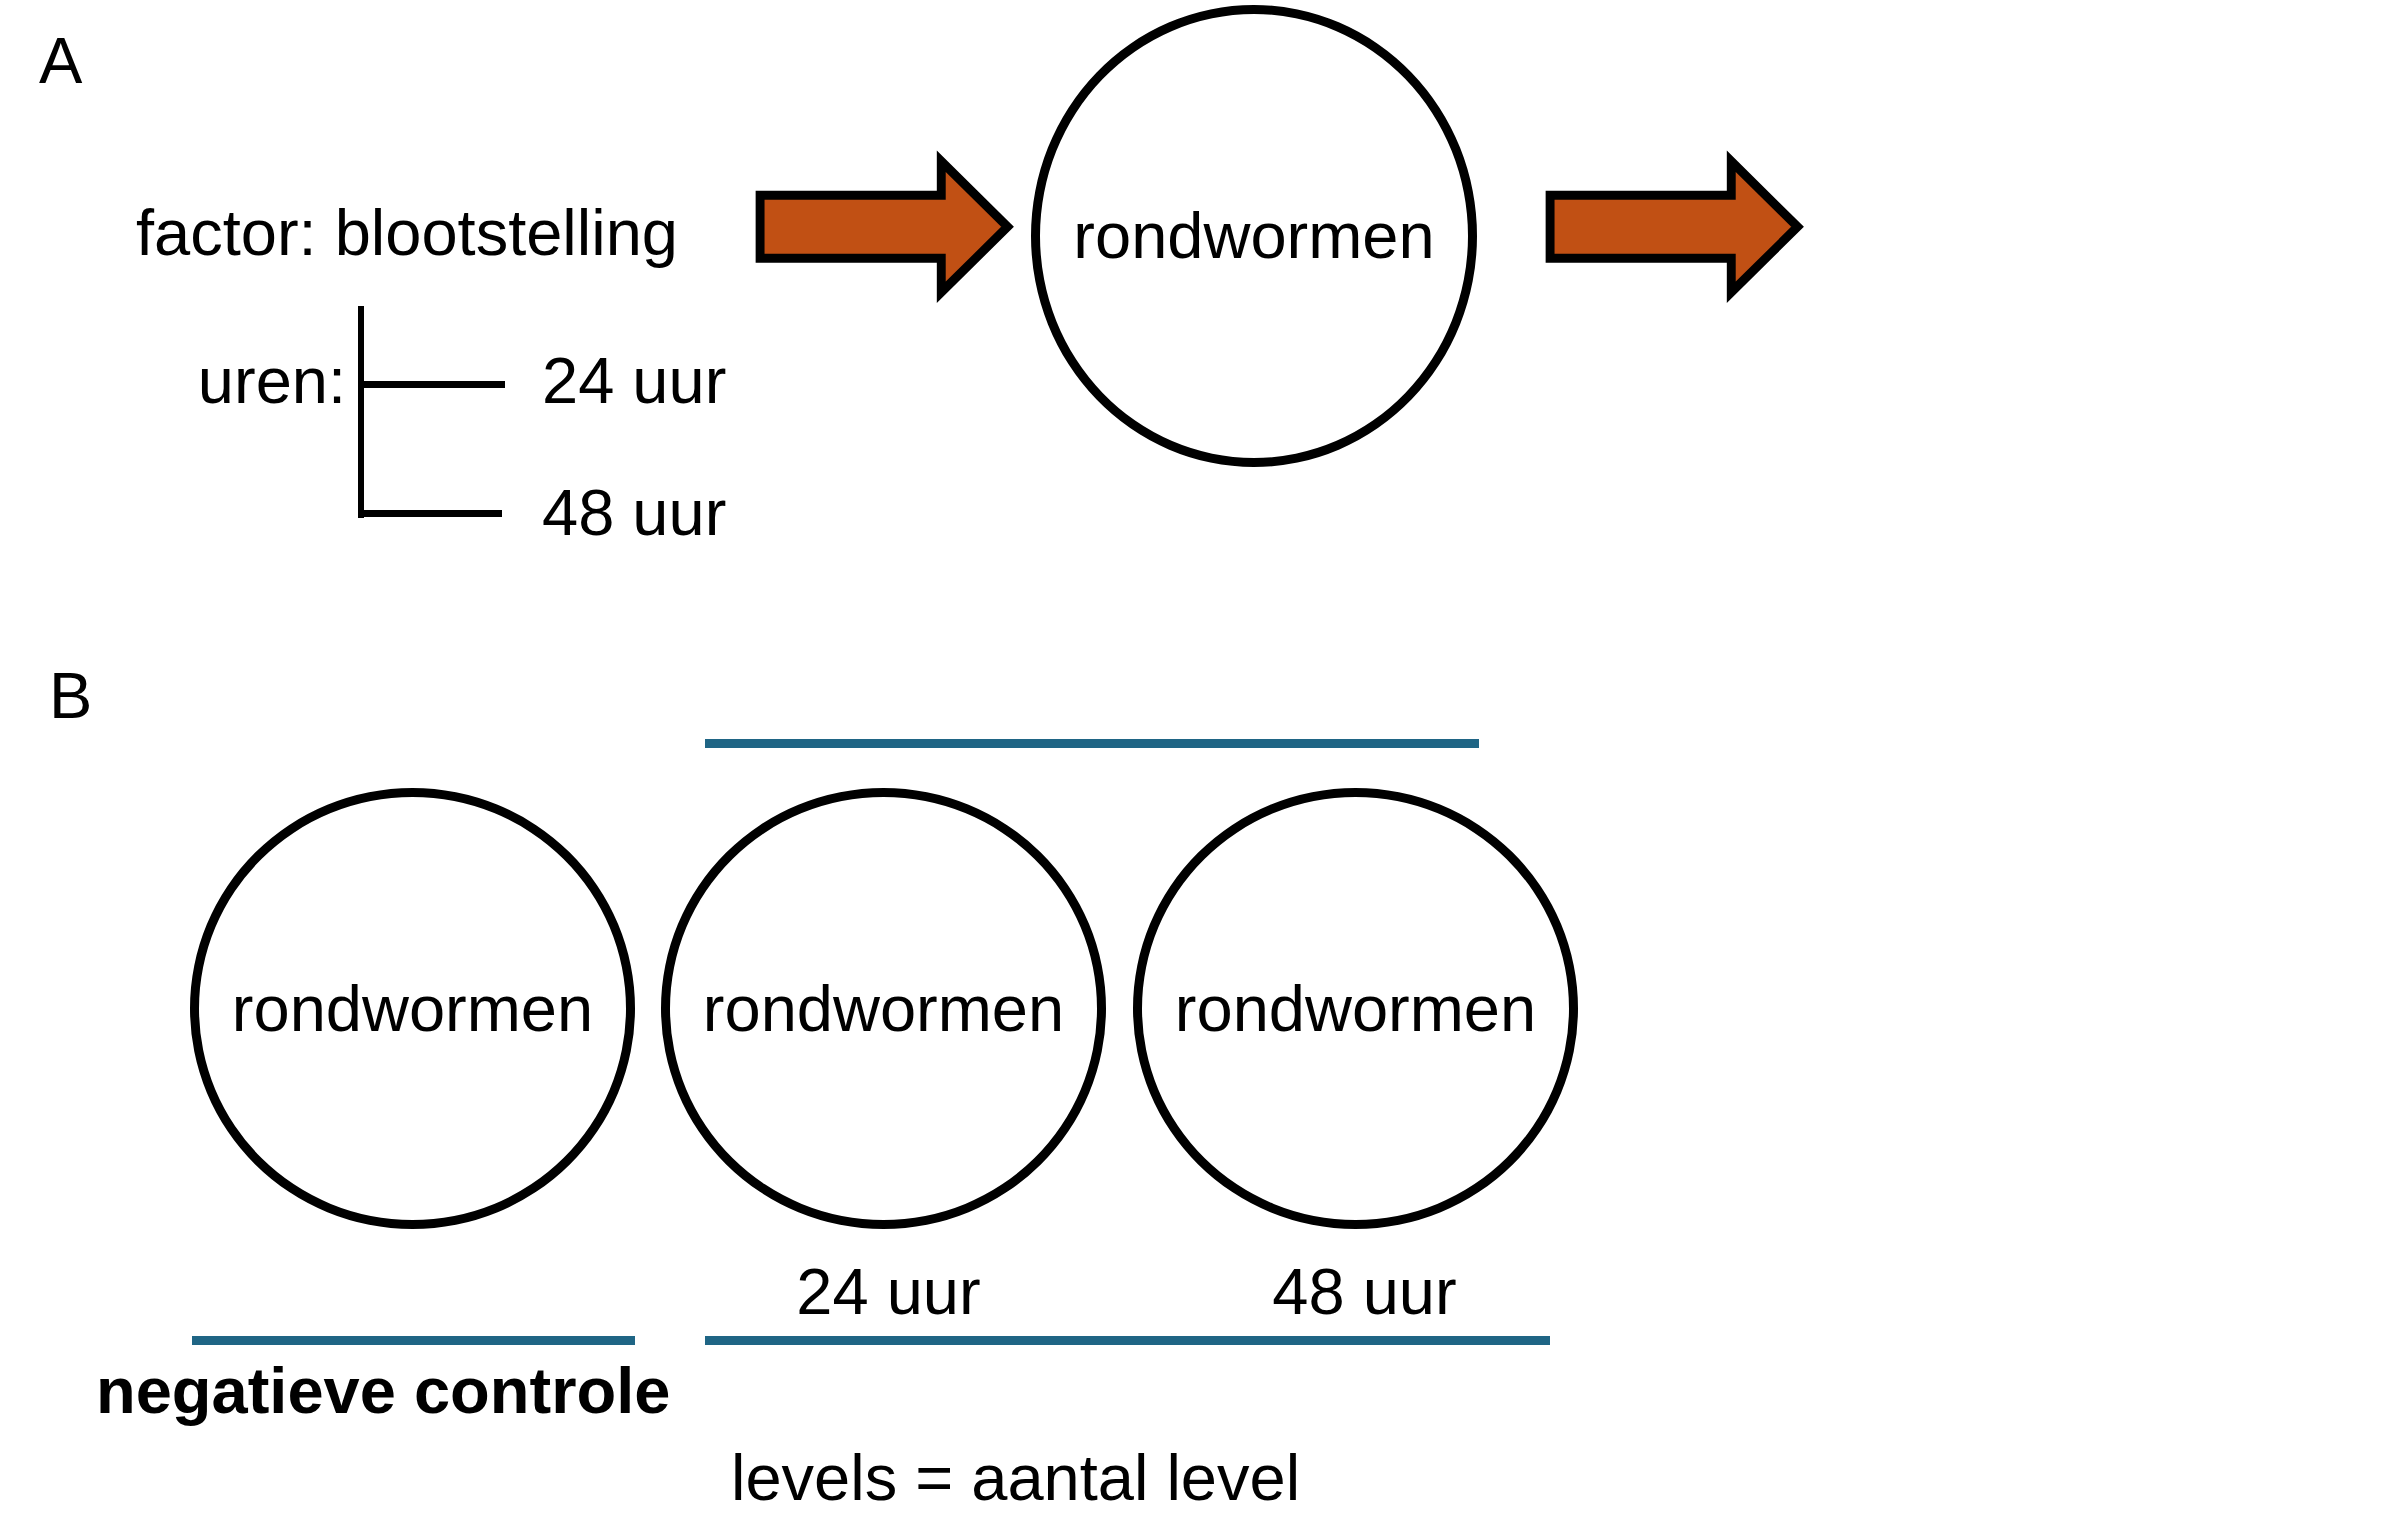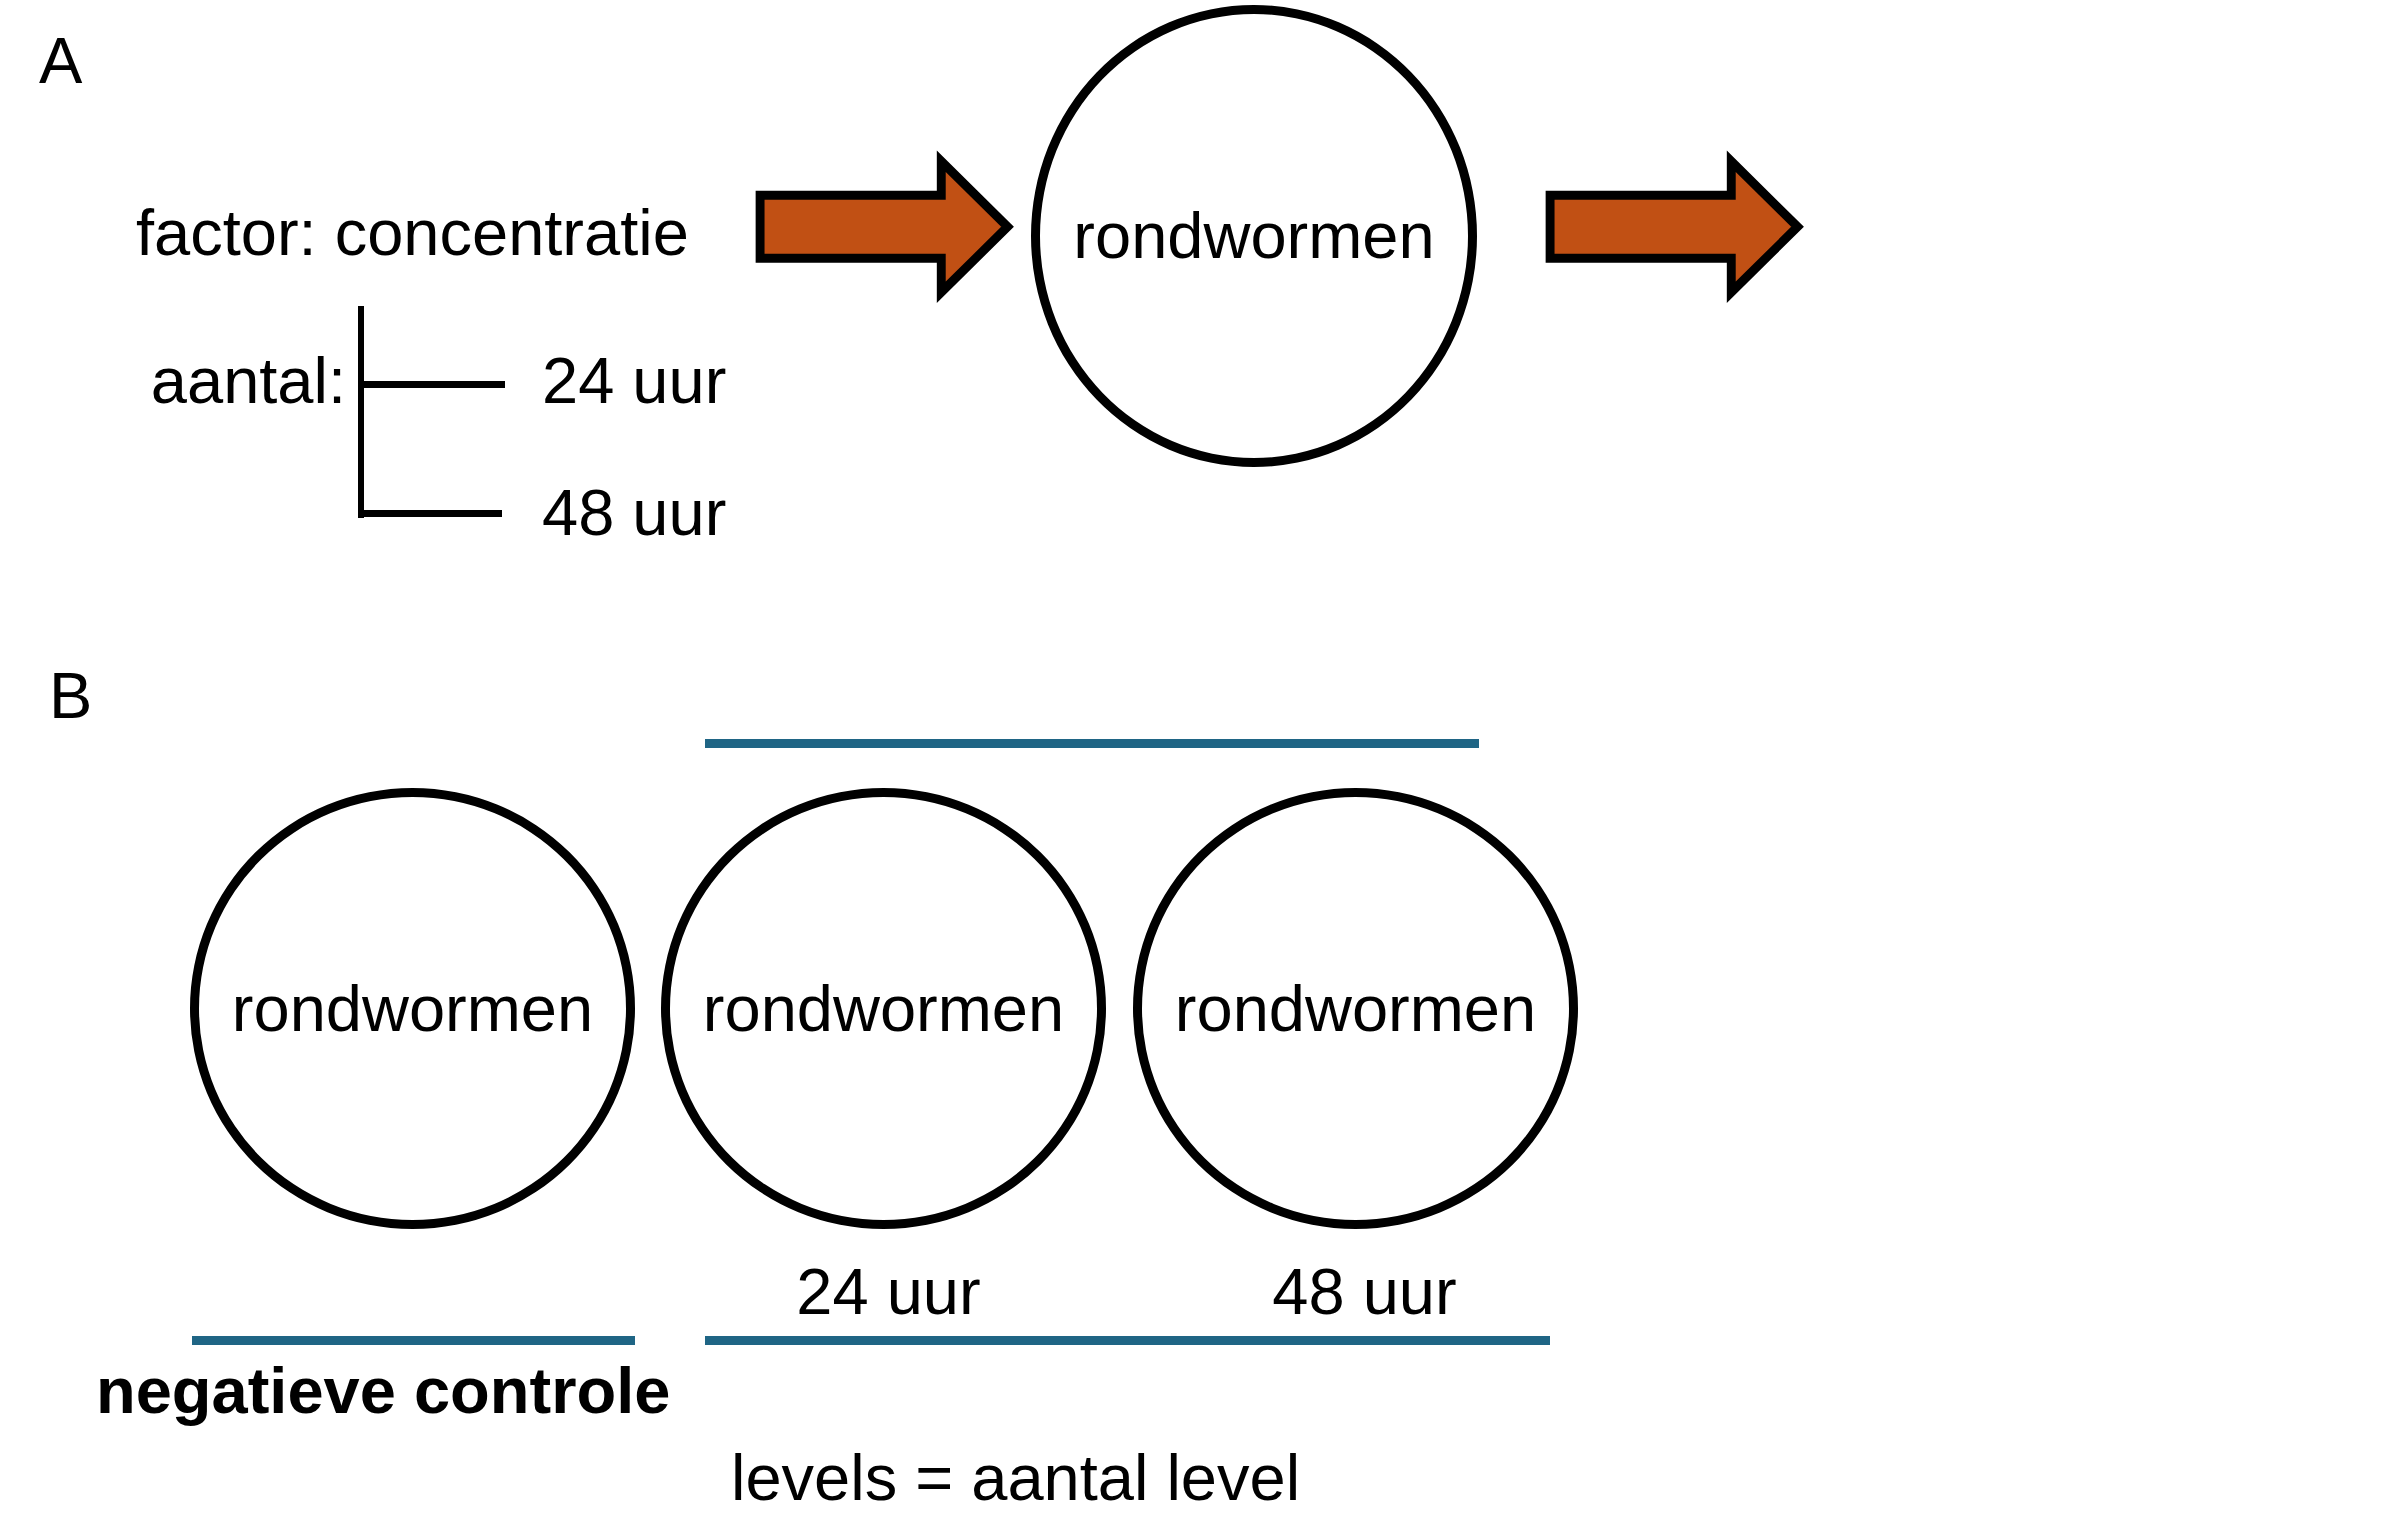--- a/index.html
+++ b/index.html
@@ -53,27 +53,27 @@
   }
   .arrow-svg { position: absolute; overflow: visible; }
 </style>
 </head>
 <body>
 
 <div id="stage">
 
   <div class="txt" style="left:39px; top:28px;">A</div>
 
-  <div class="txt" style="left:136px; top:200px;">factor: concentratie</div>
+  <div class="txt" style="left:136px; top:200px;">factor: blootstelling</div>
 
   <div class="line" style="left:358px; top:306px; width:5.7px; height:212px;"></div>
   <div class="line" style="left:358px; top:381px; width:147px; height:7.3px;"></div>
   <div class="line" style="left:358px; top:510px; width:144px; height:7.3px;"></div>
 
-  <div class="txt right" style="left:129px; top:348px; width:217px;">aantal:</div>
+  <div class="txt right" style="left:129px; top:348px; width:217px;">uren:</div>
   <div class="txt" style="left:542px; top:348px;">24 uur</div>
   <div class="txt" style="left:542px; top:480px;">48 uur</div>
 
   <svg class="arrow-svg" style="left:752px; top:153px;" width="275" height="154" viewBox="0 0 340 190">
     <polygon points="10,52 234,52 234,10 316,91 234,172 234,130 10,130" style="fill:var(--arrow_fill,#C15014); stroke:var(--outline,#000); stroke-width:11; stroke-linejoin:miter;"></polygon>
   </svg>
 
   <div class="circle" style="left:1031px; top:4.8px; width:446px; height:462px;">
     <span>rondwormen</span>
   </div>

